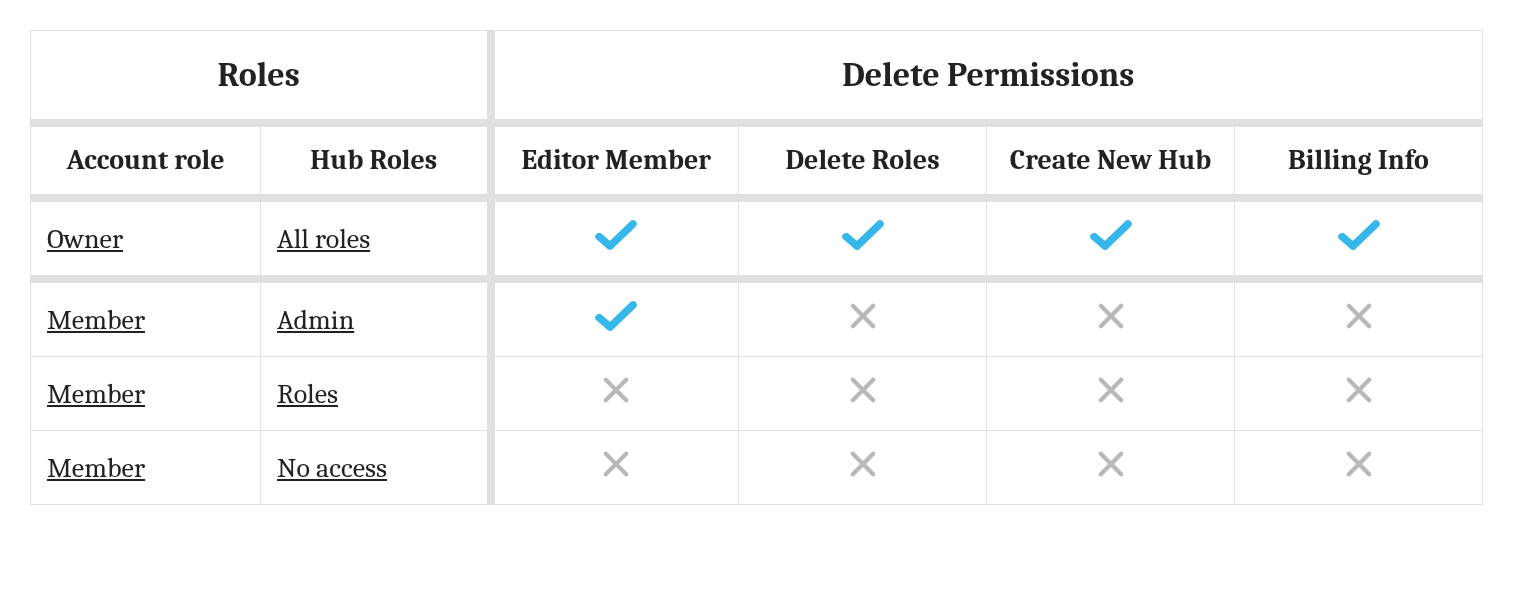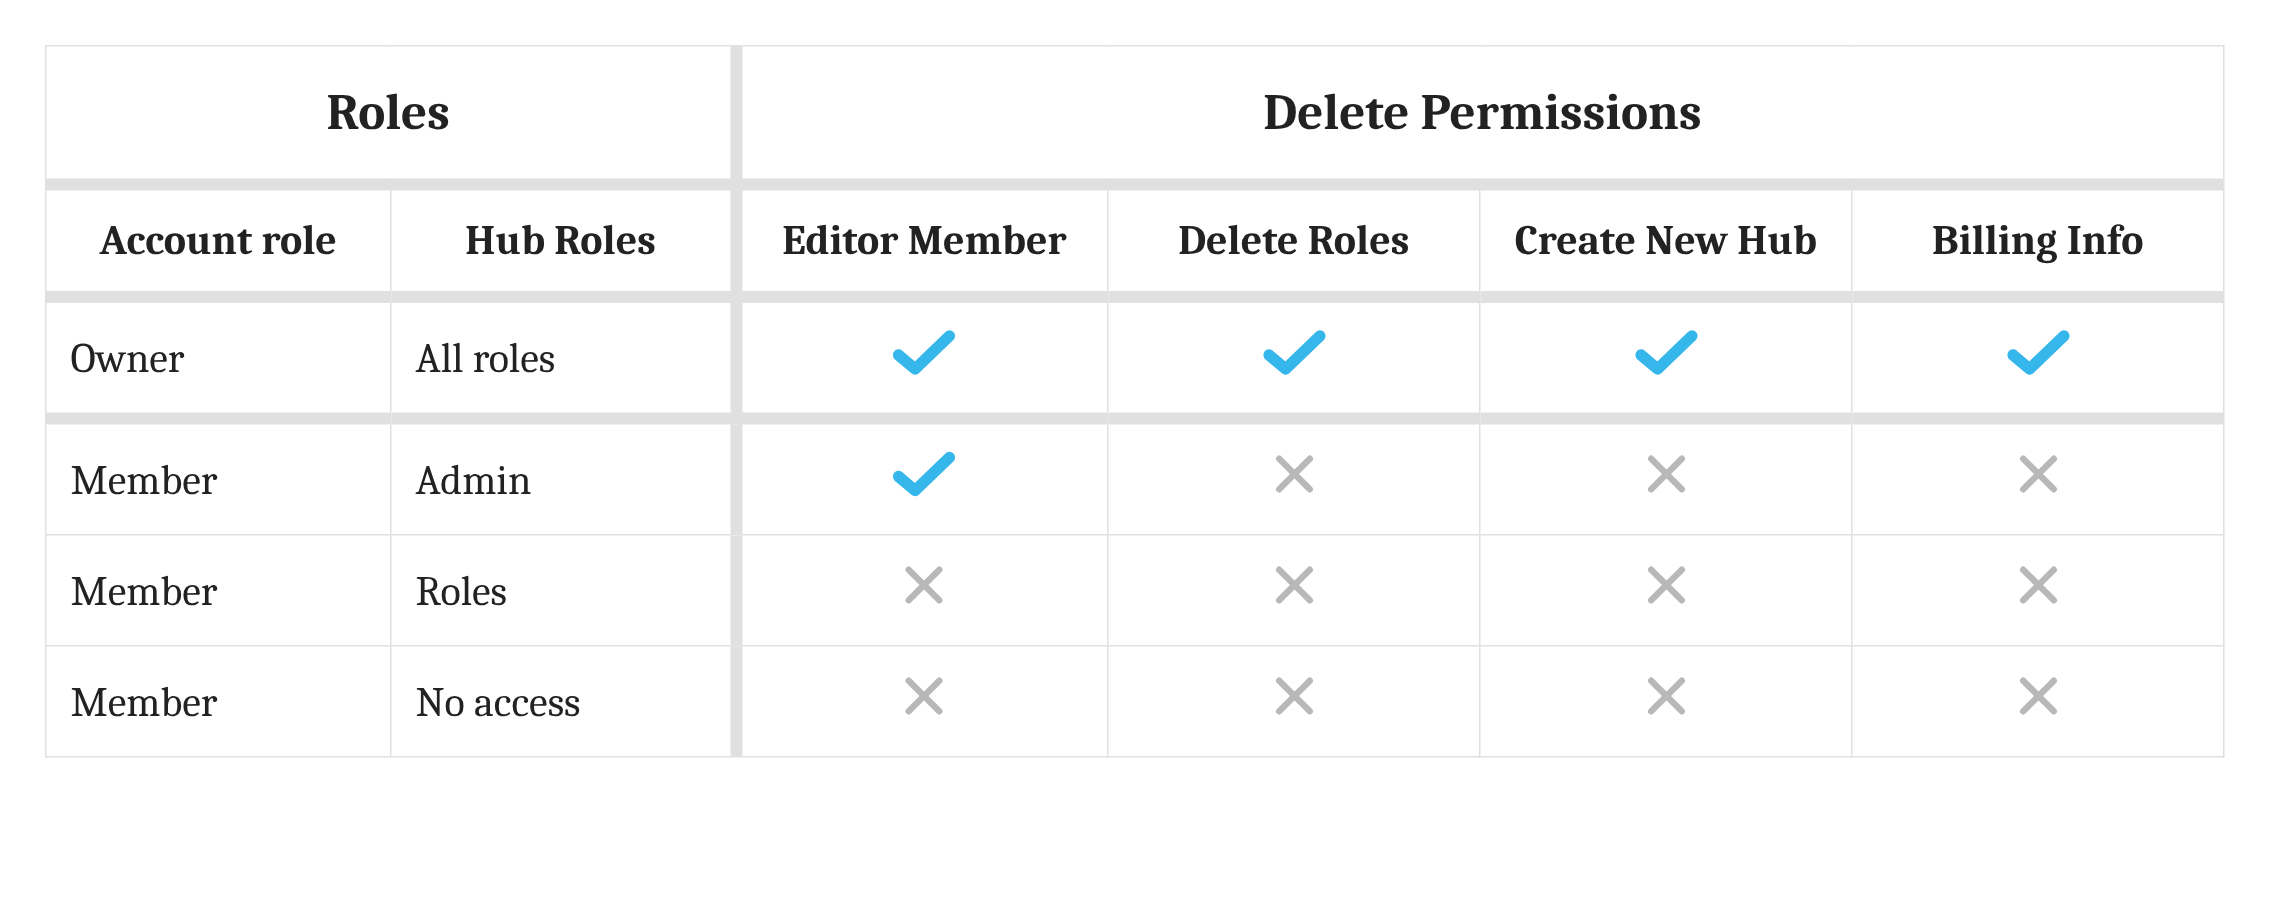--- a/index.html
+++ b/index.html
@@ -33,20 +33,21 @@
       font-weight: 700;
       text-align: center;
       line-height: 1.25;
       border-bottom: 8px solid #e0e0e0;
       padding: 16px 10px;
     }
     .permissions-table tbody td {
       font-size: 28px;
       text-align: left;
       padding: 20px 16px;
+      text-decoration: underline;
     }
     .permissions-table tbody td.perm-cell {
       text-align: center;
       vertical-align: middle;
       padding: 16px;
     }
     
     .col-divider-right {
       border-right: 8px solid #e0e0e0 !important;
       margin-left: 15px;

